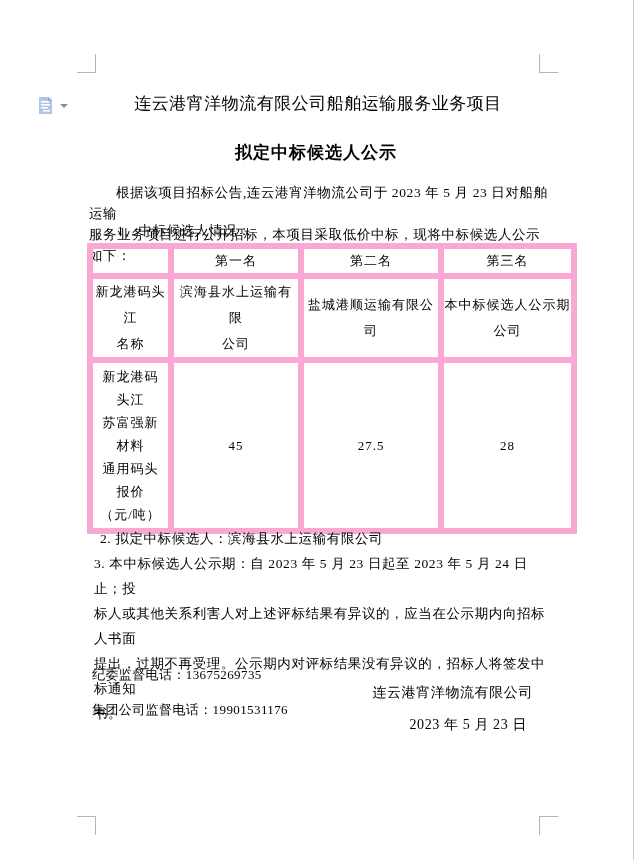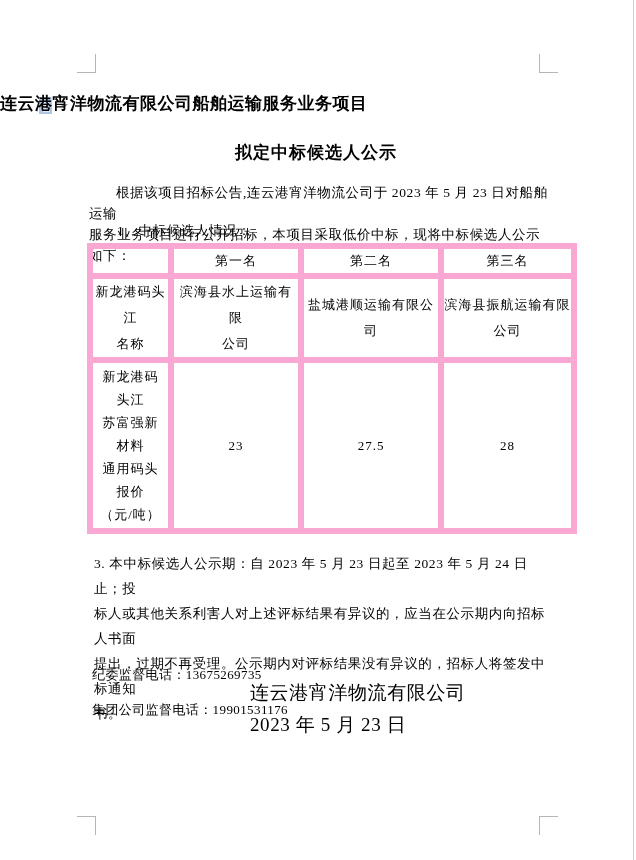--- a/index.html
+++ b/index.html
@@ -17,22 +17,22 @@
   .crop.tr { left:539px; top:54px; border-left:1px solid #b5b5b5;  border-bottom:1px solid #b5b5b5; }
   .crop.bl { left:77px; top:816px; border-right:1px solid #b5b5b5; border-top:1px solid #b5b5b5; }
   .crop.br { left:539px; top:816px; border-left:1px solid #b5b5b5; border-top:1px solid #b5b5b5; }
 
   
   .paste-btn { position:absolute; left:36px; top:94px; width:34px; height:24px; cursor:pointer; }
   .paste-btn svg { position:absolute; left:2px; top:2px; }
   .paste-arrow { position:absolute; left:24px; top:10px; width:0; height:0;
     border-left:4px solid transparent; border-right:4px solid transparent; border-top:4px solid #8f8f8f; }
 
-  .title { position:absolute; left:0; top:92px; width:636px; text-align:left;
-    font-size:17px; font-weight:bold; letter-spacing:0.5px; }
+  .title { position:absolute; left:0; top:92px; width:636px; text-align:center;
+    font-size:17px; font-weight:normal; letter-spacing:0.5px; }
   .subtitle { position:absolute; left:0; top:141px; width:632px; text-align:center;
     font-size:17px; font-weight:bold; letter-spacing:1px; }
 
   .body-text { font-size:13.5px; letter-spacing:0.6px; white-space:pre-line; }
   .intro { position:absolute; left:89px; top:182px; width:462px; line-height:21px; text-indent:2em; }
   .item1 { position:absolute; left:117px; top:222px; width:430px; line-height:18px; }
 
   table.doc-table { position:absolute; left:87px; top:243px; border-collapse:collapse; table-layout:fixed; }
   table.doc-table td, table.doc-table th {
     border:6px solid #f9a8d4; font-weight:normal; font-size:13px; letter-spacing:1px;
@@ -45,22 +45,22 @@
   td.cell-name  { line-height:26px; }
   td.row-label  { text-align:left; line-height:23px; padding:2px 5px; letter-spacing:0.5px; }
   td.cell-value { font-size:13px; letter-spacing:0; }
 
   .item2 { position:absolute; left:100px; top:530px; width:440px; line-height:18px; }
   .item3 { position:absolute; left:94px; top:551px; width:460px; line-height:25px; }
 
   .contacts { position:absolute; left:92px; top:648px; width:300px;
     font-size:13px; letter-spacing:0.4px; line-height:17.5px; white-space:pre-line; }
 
-  .signature { position:absolute; left:250px; top:684px; width:284px; text-align:left;
-    font-size:19px; letter-spacing:0.6px; }
+  .signature { position:absolute; left:250px; top:684px; width:284px; text-align:right;
+    font-size:14px; letter-spacing:0.6px; }
   .signature .sig-company { padding-right:1px; line-height:18px; }
   .signature .sig-date { padding-right:7px; line-height:18px; margin-top:14px; }
 </style>
 </head>
 <body>
 
 <div class="page">
 
   <div class="crop tl"></div>
   <div class="crop tr"></div>
@@ -100,35 +100,36 @@
         <th>第一名</th>
         <th>第二名</th>
         <th>第三名</th>
       </tr>
       <tr class="row-name">
         <td class="cell-name">新龙港码头江
 名称</td>
         <td class="cell-name">滨海县水上运输有限
 公司</td>
         <td class="cell-name">盐城港顺运输有限公司</td>
-        <td class="cell-name">滨海县振航运输有限
+        <td class="cell-name">本中标候选人公示期
 公司</td>
       </tr>
       <tr class="row-p2">
         <td class="row-label">新龙港码头江
 苏富强新材料
 通用码头报价
 （元/吨）</td>
-        <td class="cell-value">23</td>
+        <td class="cell-value">45</td>
         <td class="cell-value">27.5</td>
         <td class="cell-value">28</td>
       </tr>
     </tbody>
   </table>
 
+  <div class="item2 body-text">2.  拟定中标候选人：滨海县水上运输有限公司</div>
   <div class="item3 body-text">3. 本中标候选人公示期：自 2023 年 5 月 23 日起至 2023 年 5 月 24 日止；投
 标人或其他关系利害人对上述评标结果有异议的，应当在公示期内向招标人书面
 提出，过期不再受理。公示期内对评标结果没有异议的，招标人将签发中标通知
 书。</div>
 
   <div class="contacts">
     <div>纪委监督电话：13675269735</div>
     <div>集团公司监督电话：19901531176</div>
   </div>
 

